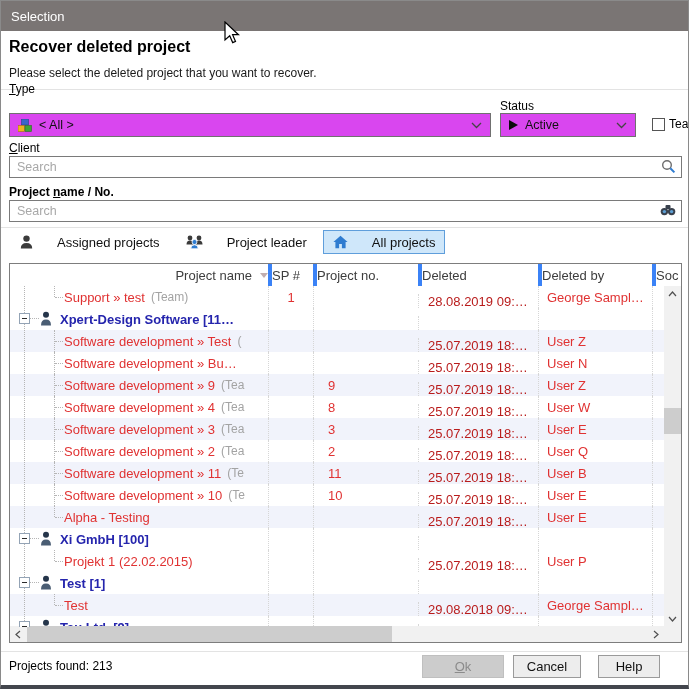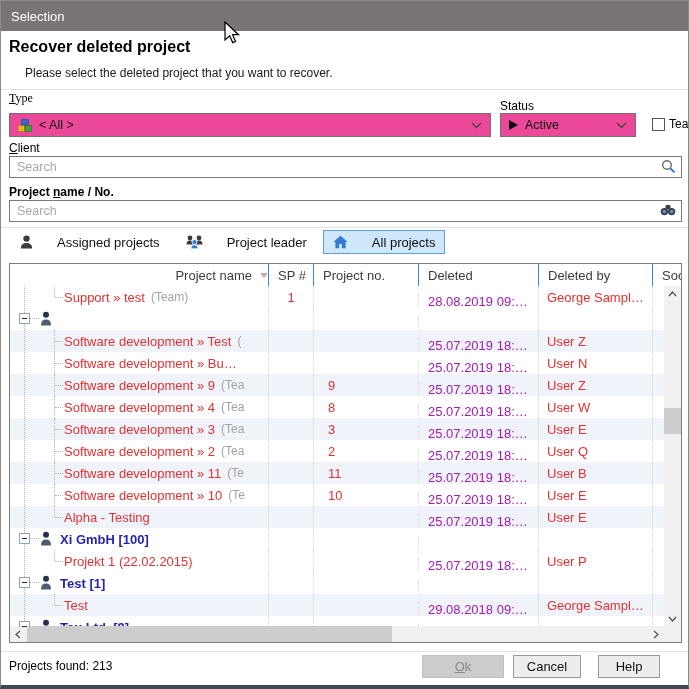--- a/index.html
+++ b/index.html
@@ -6,34 +6,34 @@
   body{width:689px;height:689px;font-family:"Liberation Sans",sans-serif;background:#fff;}
   .dialog{position:relative;width:689px;height:689px;box-sizing:border-box;
           border:1px solid #8a8a8a;border-bottom:4px solid #43464d;background:#fff;overflow:hidden;}
 
   
   .titlebar{position:absolute;left:0;top:0;right:0;height:30px;background:#7a7574;color:#fff;
             font-size:13px;display:flex;align-items:center;padding-left:10px;box-sizing:border-box;}
 
   
   .h-title{position:absolute;left:8px;top:37px;font-size:16px;font-weight:bold;color:#000;}
-  .h-sub{position:absolute;left:24px;top:65px;font-size:12px;color:#1a1a1a;}
+  .h-sub{position:absolute;left:8px;top:65px;font-size:12px;color:#1a1a1a;}
   .sep{position:absolute;left:0;right:0;border-top:1px solid #e3e3e3;}
   .sep-head{top:88px;}
   .sep-tabs{top:226px;}
   .sep-foot{top:650px;}
 
   .lbl{position:absolute;font-size:12px;color:#000;}
   .lbl u{text-decoration:underline;}
-  .lbl-type{left:8px;top:90px;font-family:Liberation Serif, serif;}
+  .lbl-type{left:8px;top:81px;}
   .lbl-status{left:499px;top:98px;}
   .lbl-client{left:8px;top:140px;}
   .lbl-project{left:8px;top:184px;font-weight:bold;}
 
-  .combo{position:absolute;top:112px;height:24px;box-sizing:border-box;background:#ec4899;
+  .combo{position:absolute;top:112px;height:24px;box-sizing:border-box;background:#d946ef;
          border:1px solid #707070;display:flex;align-items:center;padding:0 8px;gap:7px;font-size:12.5px;color:#111;cursor:default;}
   .combo-type{left:8px;width:482px;}
   .combo-status{left:499px;width:136px;}
   .combo .chev{margin-left:auto;display:flex;}
   .play-tri{width:0;height:0;border-left:9px solid #0d0d0d;border-top:5.5px solid transparent;border-bottom:5.5px solid transparent;}
 
   .team{position:absolute;left:651px;top:116px;display:flex;align-items:center;gap:4px;font-size:12px;}
   .cb{width:13px;height:13px;background:#fff;border:1px solid #555;box-sizing:border-box;}
 
   .search-wrap{position:absolute;left:8px;width:673px;height:22px;}
@@ -47,35 +47,35 @@
   .tabs{position:absolute;left:9px;top:229px;height:24px;display:flex;gap:6px;align-items:stretch;}
   .tab{display:flex;align-items:center;gap:24px;padding:0 9px;font-size:13px;color:#111;
        border:1px solid transparent;cursor:default;}
   .tab.selected{background:#cfe7fa;border:1px solid #5f9edb;}
 
   
   .table{position:absolute;left:8px;top:262px;width:673px;height:380px;box-sizing:border-box;
          border:1px solid #7d7d7d;background:#fff;overflow:hidden;}
   .thead{position:absolute;left:0;top:0;width:671px;height:22px;display:grid;
          grid-template-columns:258px 45px 105px 120px 114px 1fr;font-size:13px;color:#3d3d3d;background:#fff;}
-  .thead .th{display:flex;align-items:center;padding-left:9px;white-space:nowrap;overflow:hidden;border-left:1px solid #3b82f6;}
+  .thead .th{display:flex;align-items:center;white-space:nowrap;overflow:hidden;border-left:4px solid #3b82f6;}
   .thead .th:first-child{border-left:none;padding-left:12px;justify-content:flex-end;}
   .sort-down{width:0;height:0;border-left:4px solid transparent;border-right:4px solid transparent;
              border-top:5px solid #c2aeae;margin-left:8px;}
   .tbody{position:absolute;left:0;top:22px;width:654px;height:341px;overflow:hidden;background:#fff;}
   .tbody::before{content:'';position:absolute;left:14px;top:0;height:100%;border-left:1px dotted #b5b5b5;z-index:1;}
 
   .trow{position:relative;width:654px;height:22px;display:grid;
         grid-template-columns:258px 45px 105px 120px 114px 1fr;font-size:13px;background:#fff;}
   .trow.shaded{background:#f1f3fb;}
   .trow .cell{display:flex;align-items:center;white-space:nowrap;overflow:hidden;border-left:1px dotted #d6d6d6;}
   .trow .c-name{border-left:none;position:relative;color:#e03232;}
   .trow .c-sp{justify-content:center;color:#e03232;}
   .trow .c-no{padding-left:14px;color:#e03232;}
-  .trow .c-del{padding-left:9px;color:#a21caf;margin-top:8px;}
+  .trow .c-del{padding-left:9px;color:#b91c1c;margin-top:8px;}
   .trow .c-by{padding-left:8px;color:#e03232;}
   .trow.group .c-name{color:#2525ad;font-weight:bold;}
   .trow .nm{overflow:hidden;text-overflow:clip;}
   .trow .sfx{color:#a3a3a3;margin-left:6px;font-size:12px;}
   .trow .sfx:empty{display:none;}
   .trow.item .c-name{padding-left:54px;}
   .trow.group .c-name{padding-left:50px;}
   .l2line{position:absolute;left:44px;top:0;height:22px;border-left:1px dotted #b5b5b5;}
   .trow.last .l2line{height:11px;}
   .tick{position:absolute;left:45px;top:11px;width:8px;border-top:1px dotted #b5b5b5;}
@@ -256,20 +256,21 @@
     <div class="cell c-name">
 
       <span class="expand"></span>
       <span class="gtick"></span>
       <span class="person">
         <svg width="12" height="15" viewBox="0 0 12 15">
           <circle cx="6" cy="3.8" r="3" fill="#25354a"></circle>
           <path d="M1 14.5 Q1 8.6 6 8.6 Q11 8.6 11 14.5 Z" fill="#4a5d73"></path>
         </svg>
       </span>
+      <span class="nm">Xpert-Design Software [11…</span>
 
     </div>
     <div class="cell c-sp"></div>
     <div class="cell c-no"></div>
     <div class="cell c-del"></div>
     <div class="cell c-by"></div>
     <div class="cell c-soc"></div>
   </div>
         <div class="trow item shaded">
     <div class="cell c-name">

